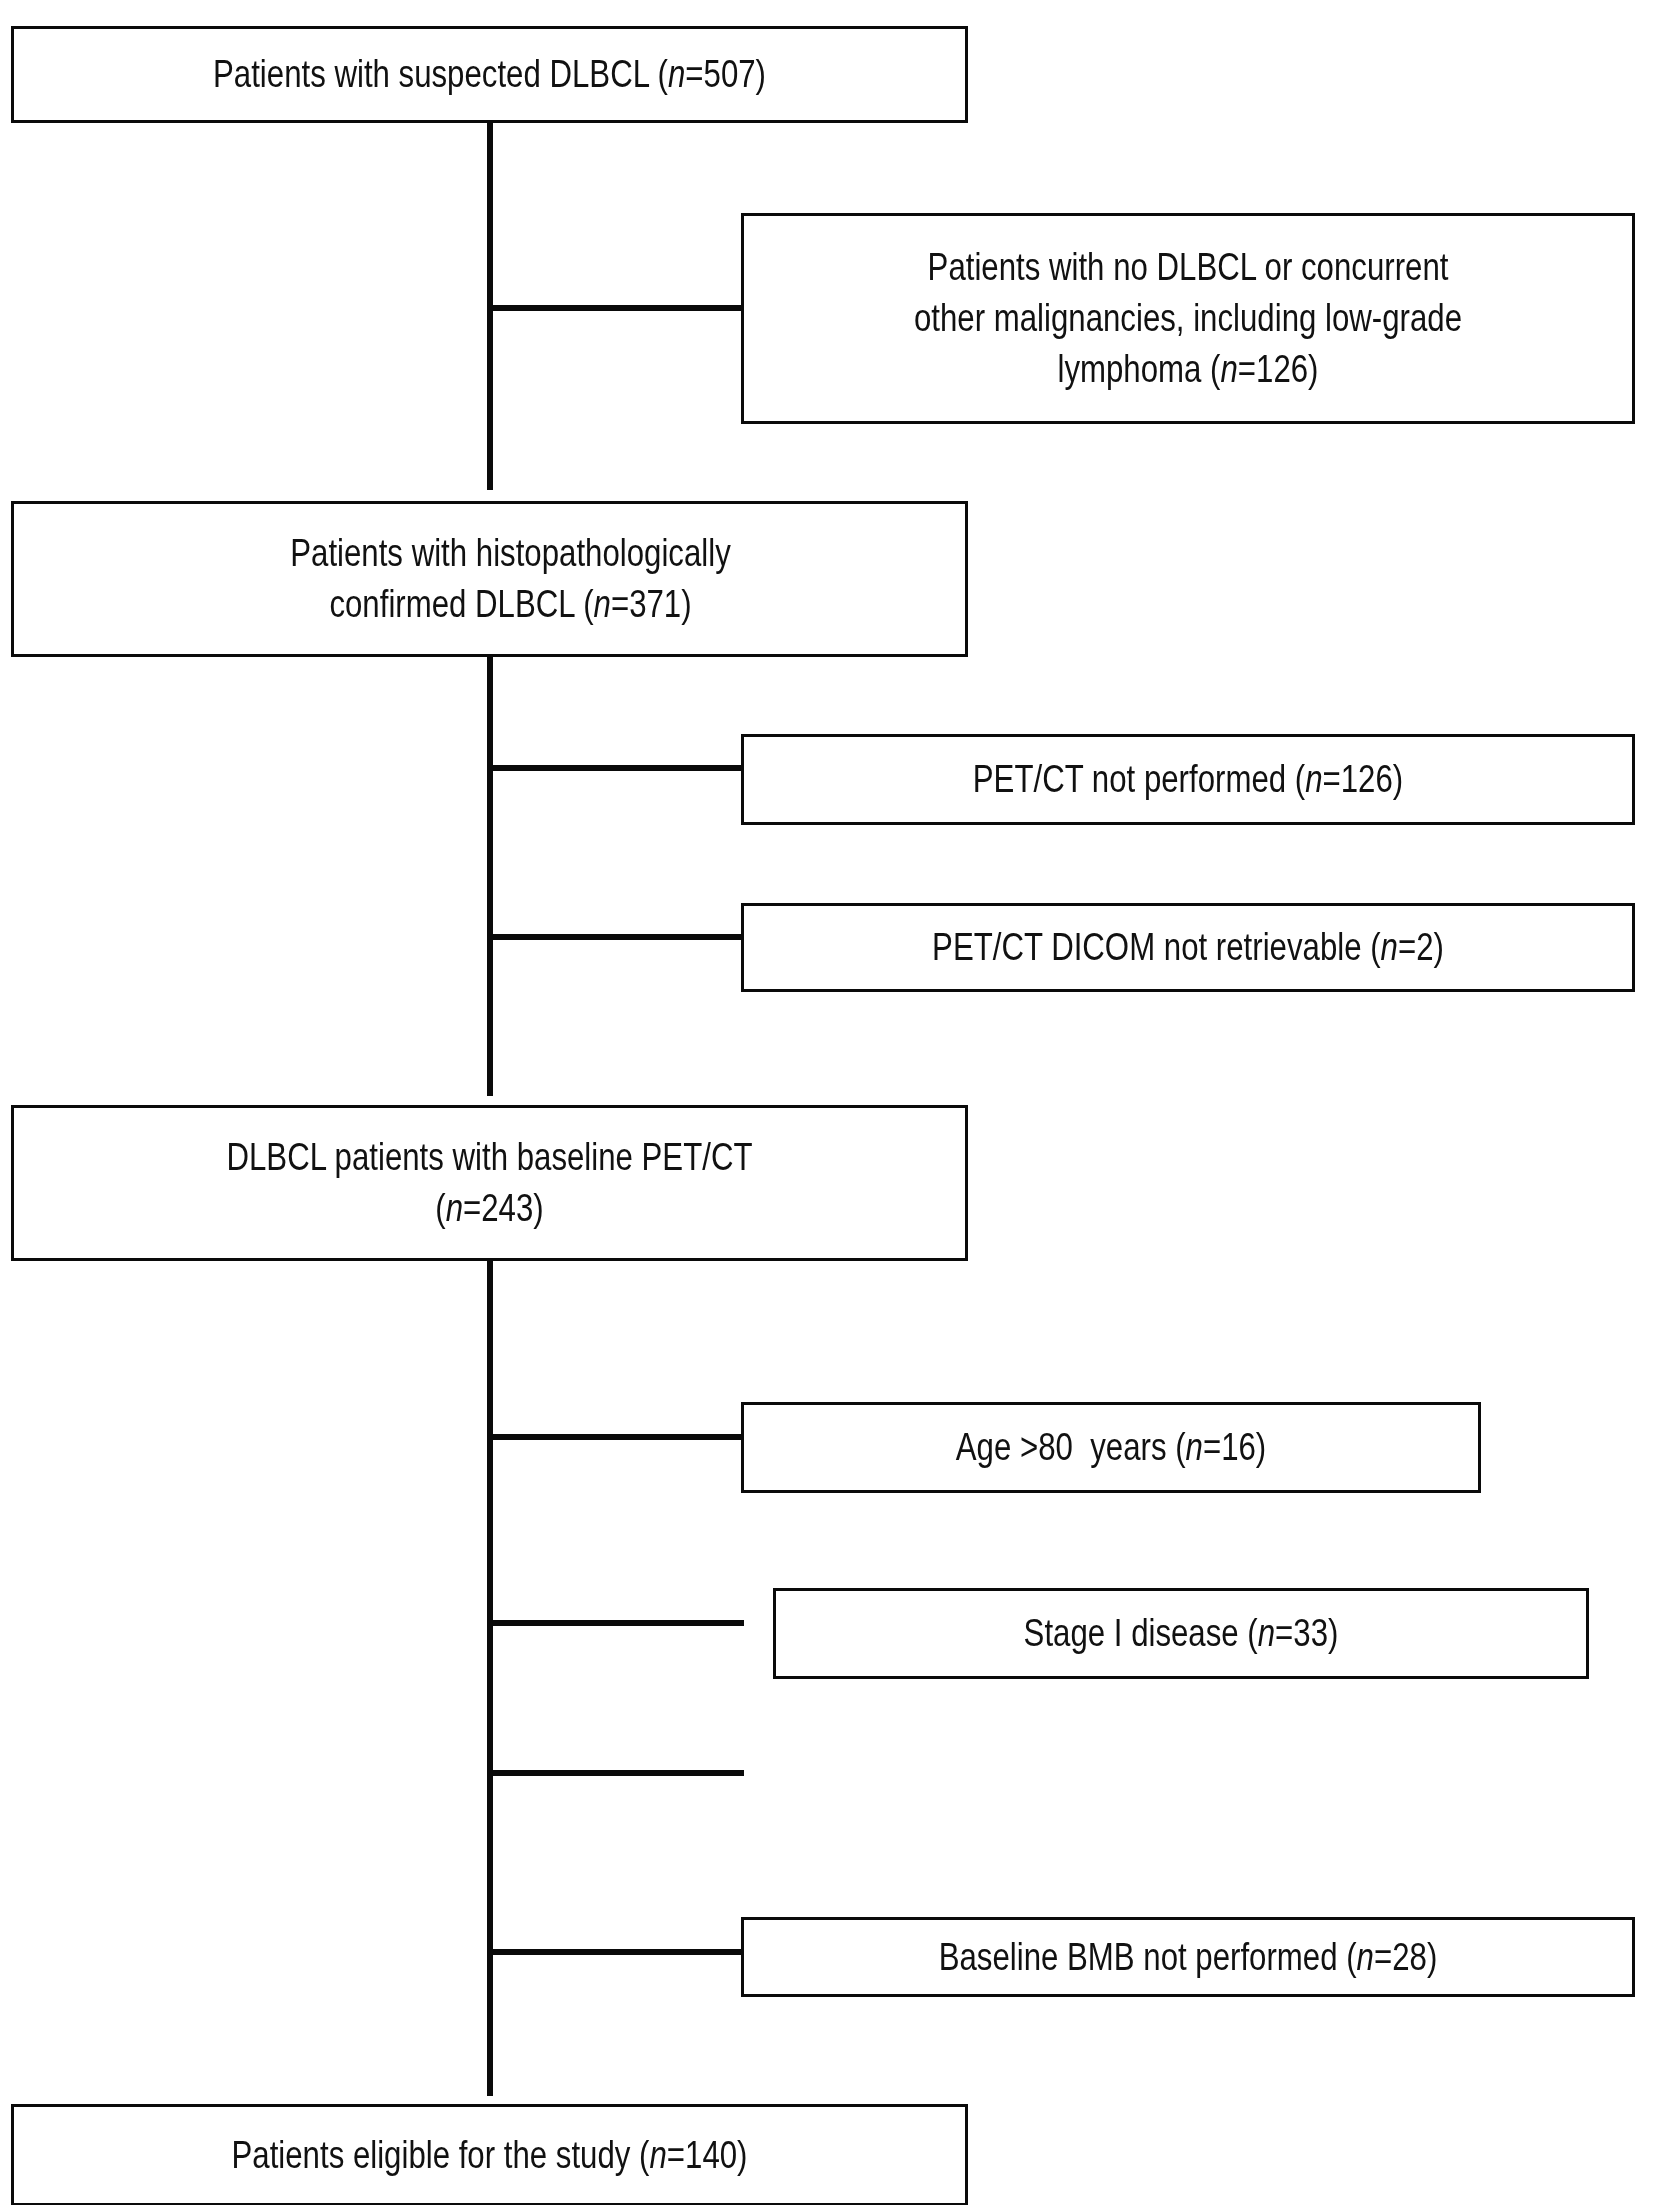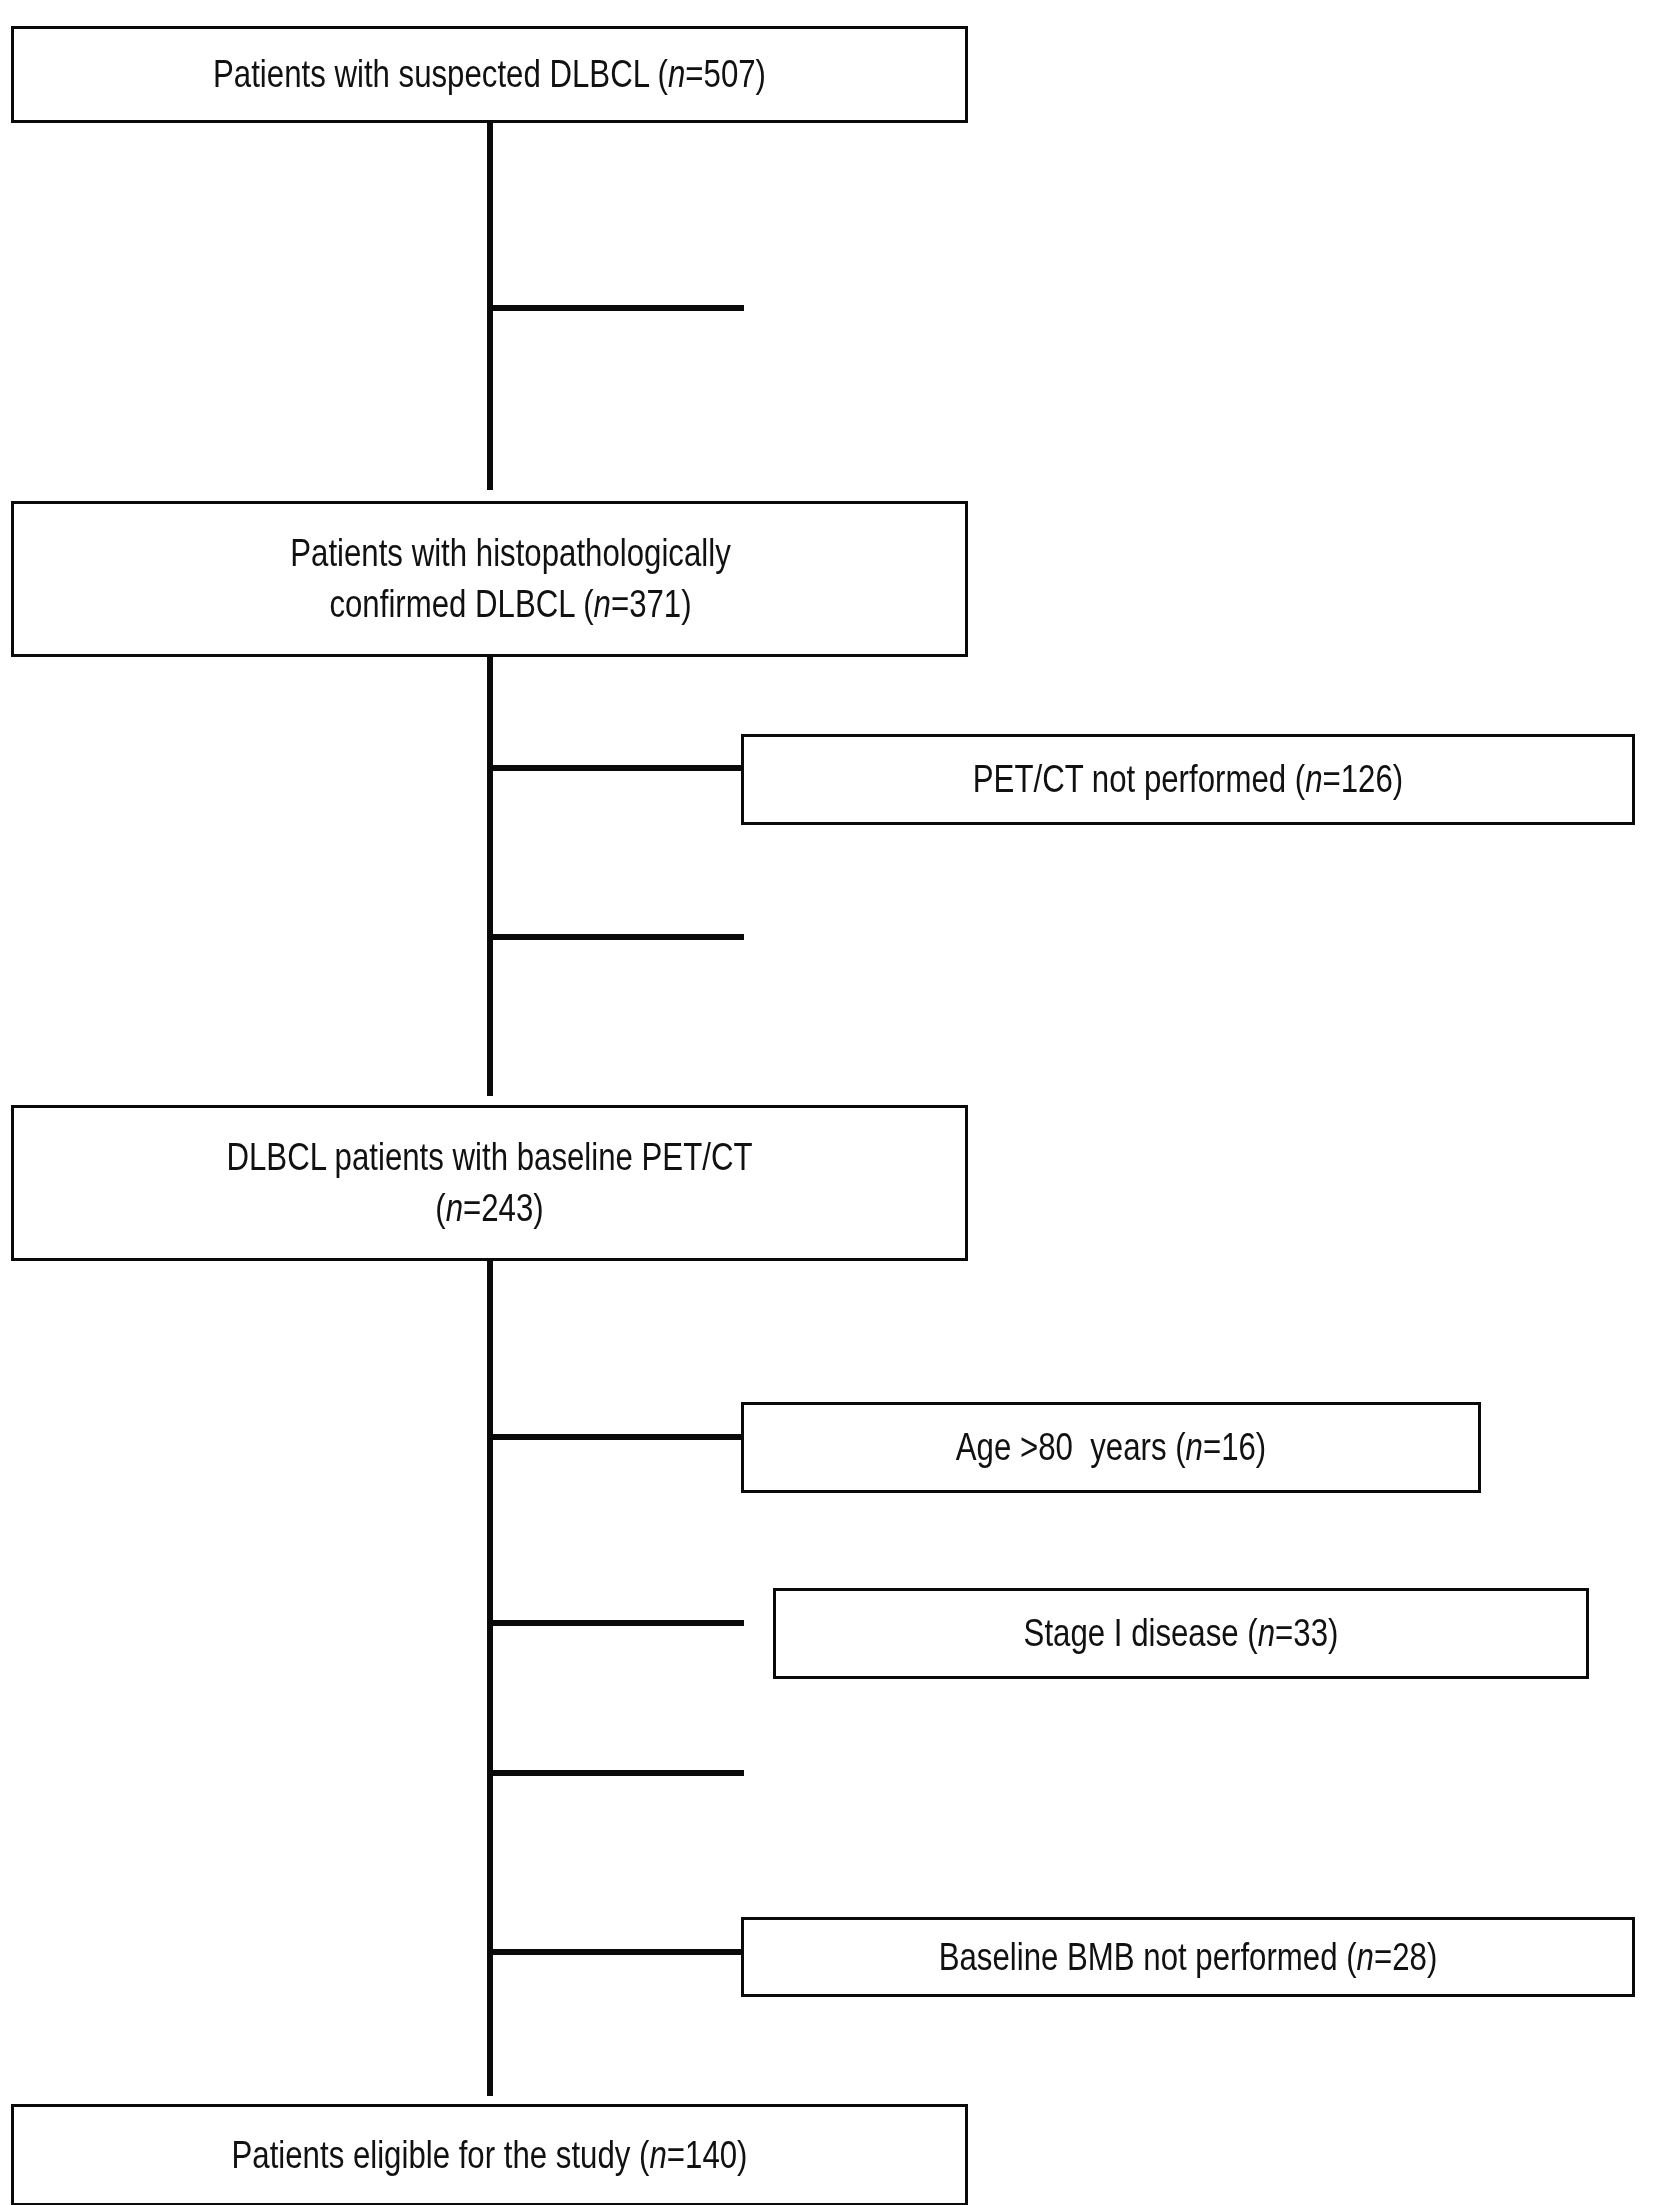--- a/index.html
+++ b/index.html
@@ -96,25 +96,31 @@
   </div>
 
   <div class="node main" style="left:11.3px; top:1093px; width:957px; height:156px;">
     <span class="node-text"><span>DLBCL patients with baseline PET/CT</span><br><span>(</span><span class="italic-n">n</span><span>=243)</span></span>
   </div>
 
   <div class="node main" style="left:11.3px; top:2092px; width:957px; height:102px;">
     <span class="node-text"><span>Patients eligible for the study (</span><span class="italic-n">n</span><span>=140)</span></span>
   </div>
 
+  <div class="node side" style="left:741px; top:201px; width:894px; height:211px;">
+    <span class="node-text"><span>Patients with no DLBCL or concurrent</span><br><span>other malignancies, including low-grade</span><br><span>lymphoma (</span><span class="italic-n">n</span><span>=126)</span></span>
+  </div>
 
   <div class="node side" style="left:741px; top:722px; width:894px; height:91px;">
     <span class="node-text"><span>PET/CT not performed (</span><span class="italic-n">n</span><span>=126)</span></span>
   </div>
 
+  <div class="node side" style="left:741px; top:891px; width:894px; height:89px;">
+    <span class="node-text"><span>PET/CT DICOM not retrievable (</span><span class="italic-n">n</span><span>=2)</span></span>
+  </div>
 
   <div class="node side" style="left:741px; top:1390px; width:740px; height:91px;">
     <span class="node-text"><span>Age &gt;80  years (</span><span class="italic-n">n</span><span>=16)</span></span>
   </div>
 
   <div class="node side" style="left:773px; top:1576px; width:816px; height:91px;">
     <span class="node-text"><span>Stage I disease (</span><span class="italic-n">n</span><span>=33)</span></span>
   </div>
 
 

